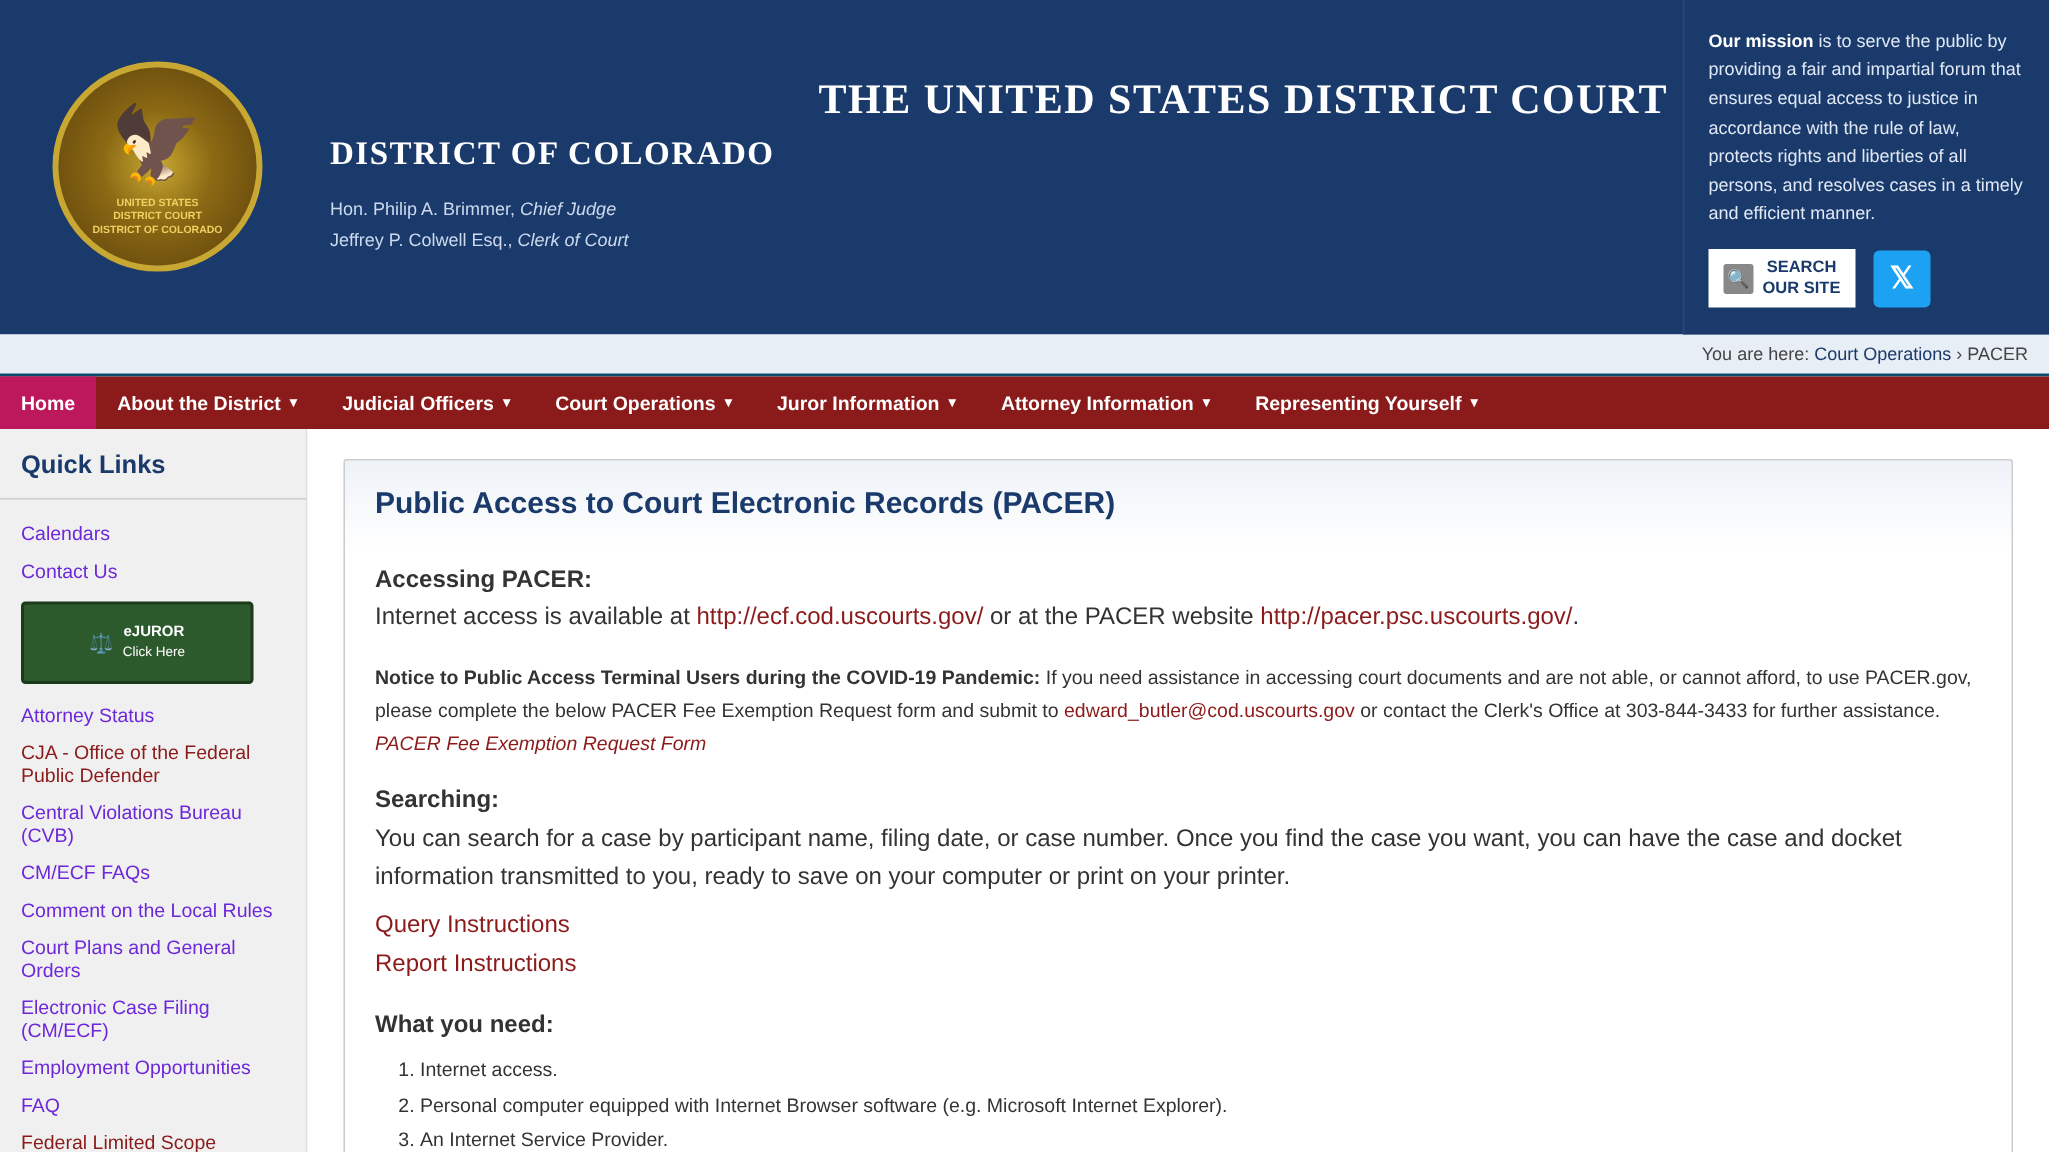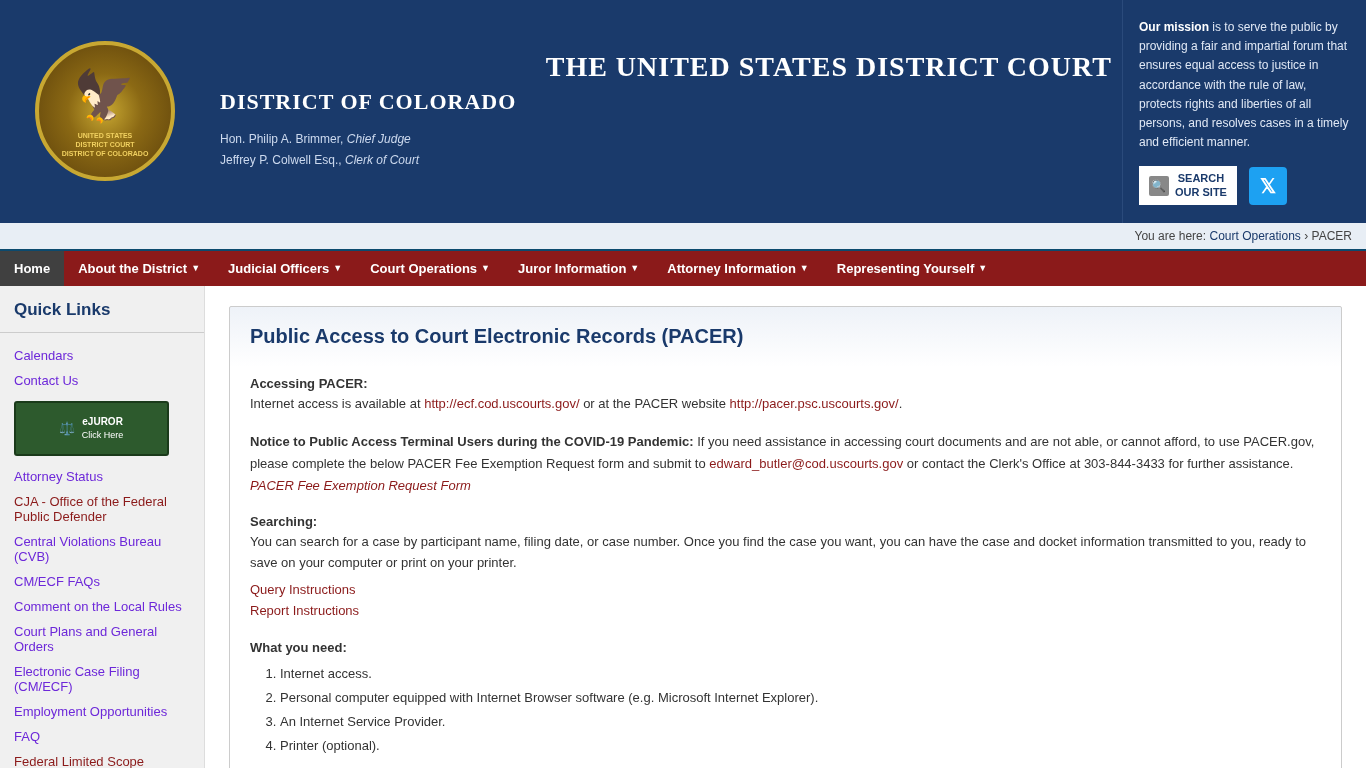--- a/index.html
+++ b/index.html
@@ -27,40 +27,40 @@
 
     
     .breadcrumb { background: #e8eef5; padding: 6px 14px; font-size: 12px; color: #444; border-bottom: 2px solid #0c4a6e; text-align: right; }
     .breadcrumb a { color: #1a3a6b; text-decoration: none; }
     .breadcrumb span { color: #444; }
 
     
     nav { background: #8b1a1a; display: flex; align-items: stretch; }
     .nav-item { position: relative; display: flex; align-items: center; }
     .nav-item a { color: #fff; text-decoration: none; padding: 10px 14px; font-size: 13px; font-weight: bold; display: flex; align-items: center; gap: 4px; white-space: nowrap; cursor: pointer; }
-    .nav-item.home a { background: #404040; }
+    .nav-item.home a { background: #be185d; }
     .nav-item .arrow { font-size: 9px; }
 
     
     .page-layout { display: flex; min-height: 520px; }
 
     
     .sidebar { width: 205px; min-width: 205px; background: #f0f0f0; border-right: 1px solid #ddd; padding: 14px 0; }
     .sidebar-title { font-size: 17px; font-weight: bold; color: #1a3a6b; padding: 0 14px 12px 14px; border-bottom: 1px solid #ccc; margin-bottom: 10px; }
     .sidebar-link { display: block; padding: 5px 14px; color: #6d28d9; text-decoration: none; font-size: 13px; }
     .sidebar-ejuror { margin: 8px 14px; }
     .ejuror-banner { width: 155px; height: 55px; background: #2d5a2d; border: 2px solid #1a3a1a; border-radius: 3px; display: flex; align-items: center; justify-content: center; color: #fff; font-size: 13px; font-weight: bold; cursor: pointer; gap: 6px; }
     .ejuror-text { font-size: 10px; text-align: center; line-height: 1.3; }
 
     
     .main-content { flex: 1; padding: 20px 24px; background: #fff; }
     .page-title { font-size: 20px; font-weight: bold; color: #1a3a6b; margin-bottom: 18px; padding-bottom: 8px; }
     .content-box { border: 1px solid #ccc; background: linear-gradient(to bottom, #eef2f8 0%, #fff 60px); padding: 18px 20px; border-radius: 2px; }
     .section { margin-bottom: 16px; }
-    .section p { color: #333; font-size: 13px; line-height: 1.6; }
+    .section p { color: #333; font-size: 16px; line-height: 1.6; }
     .link { color: #8b1a1a; text-decoration: none; }
     .notice { background: transparent; margin-bottom: 14px; }
     .notice p { font-size: 13px; color: #333; line-height: 1.7; }
     .what-you-need { font-size: 13px; color: #333; }
     .what-you-need ul, .what-you-need ol { margin-left: 30px; margin-top: 6px; }
     .what-you-need li { margin-bottom: 3px; line-height: 1.6; }
     .bold { font-weight: bold; }
   </style>
 </head>
 <body>

